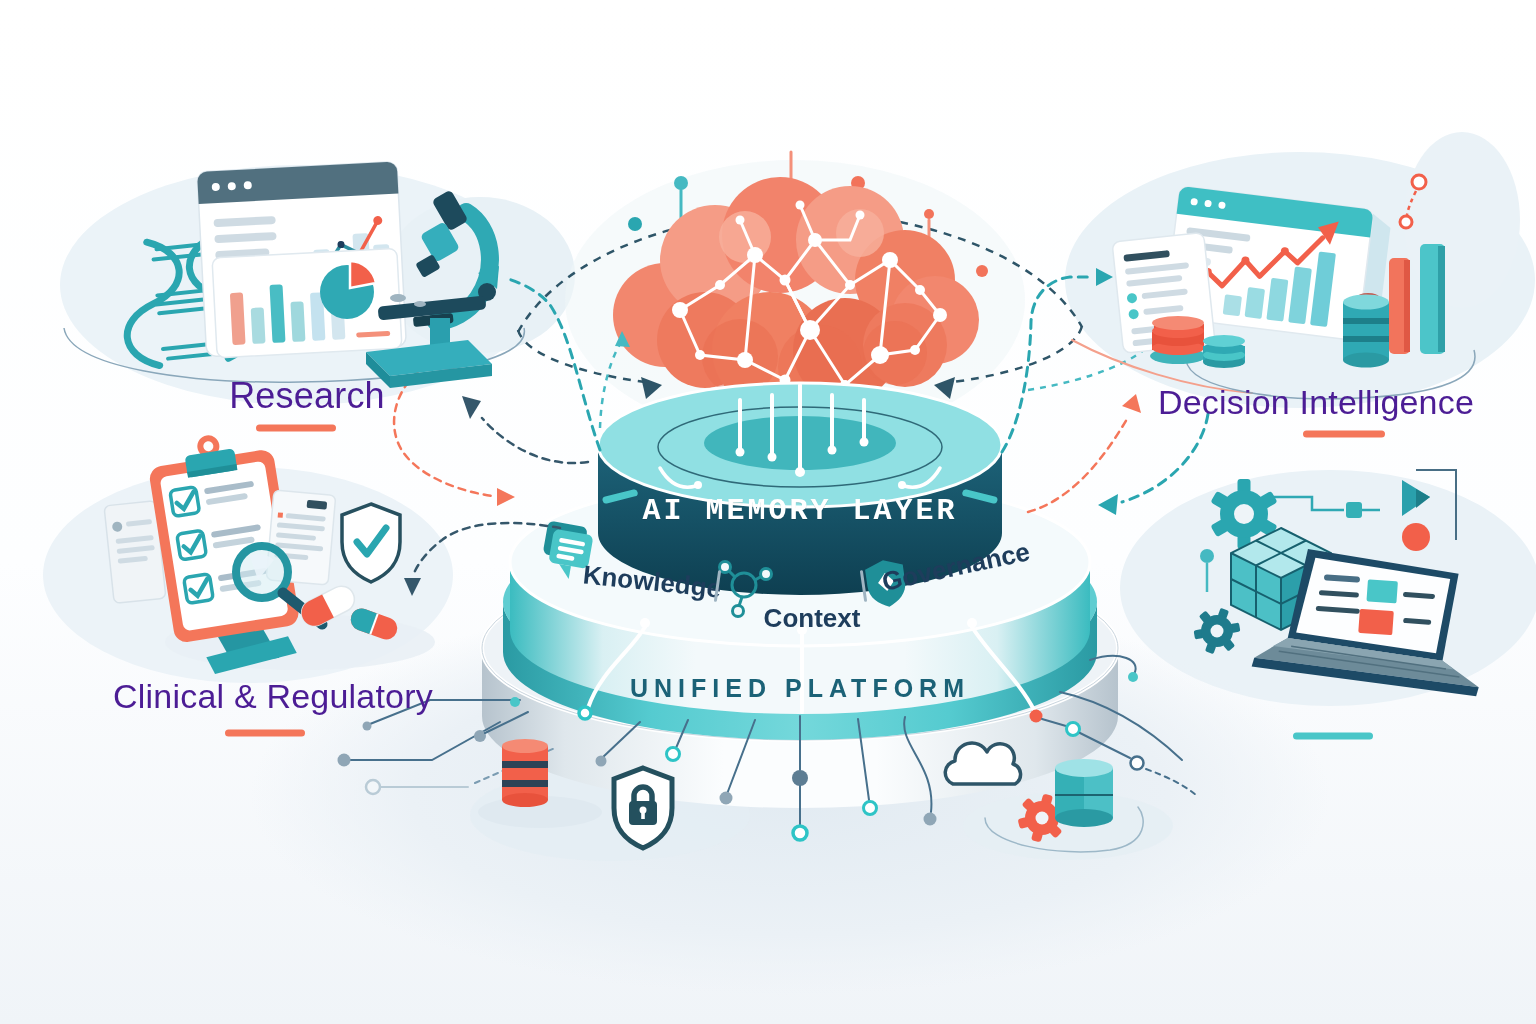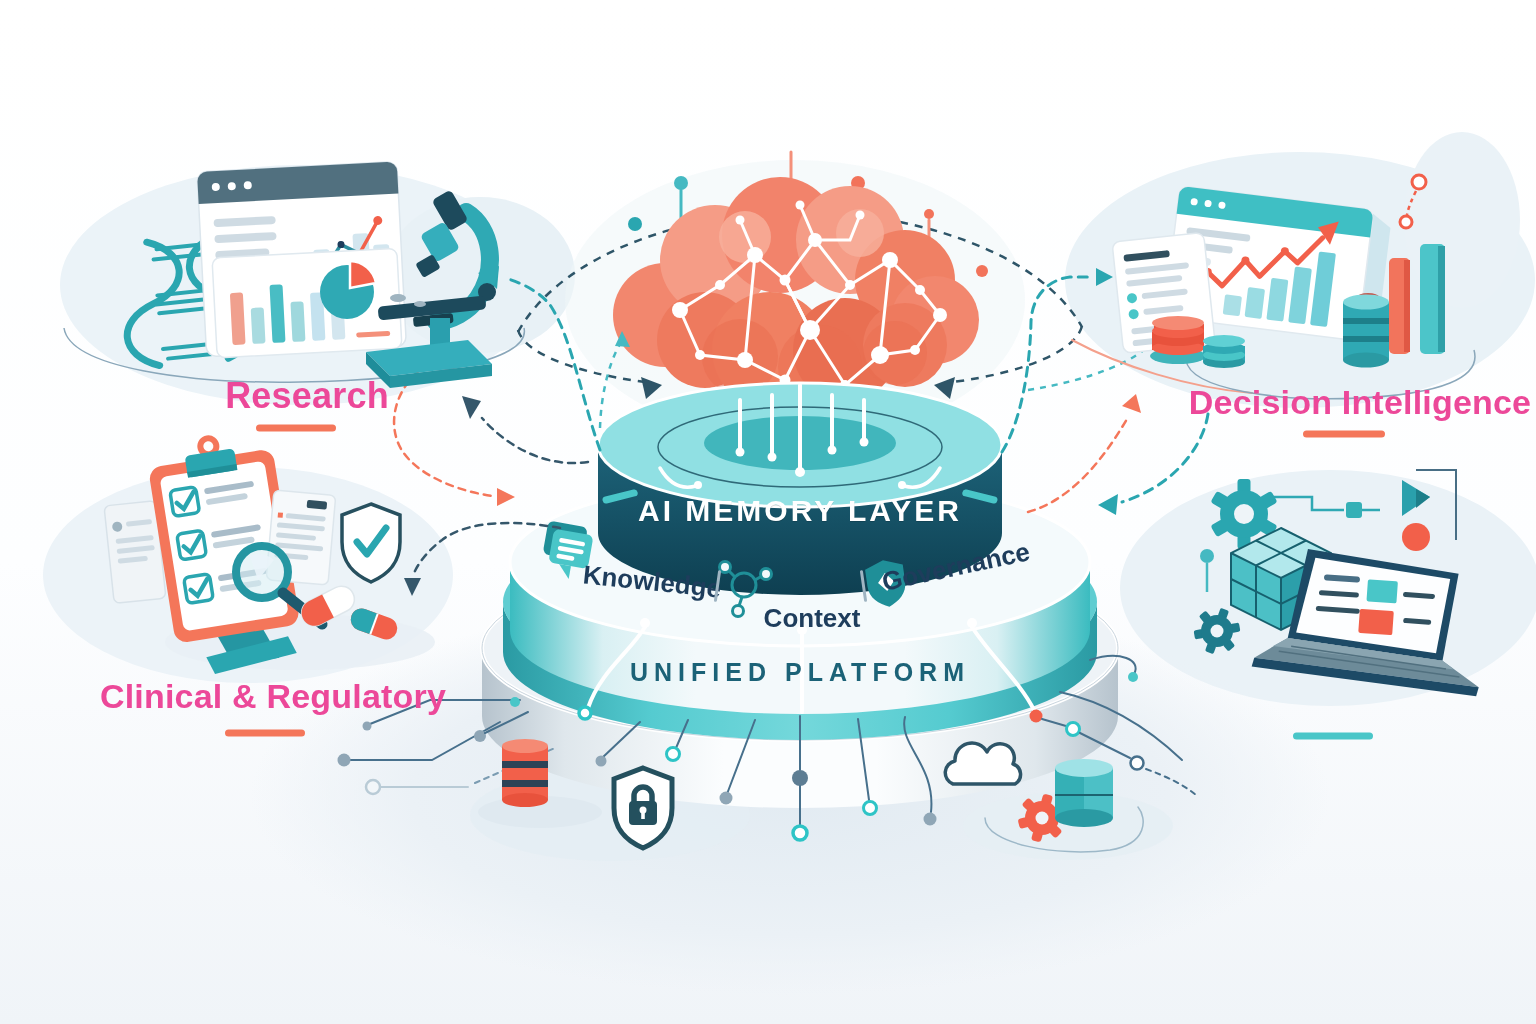--- a/index.html
+++ b/index.html
@@ -5,33 +5,33 @@
   html,body{margin:0;padding:0;}
   body{
     width:1536px;height:1024px;overflow:hidden;
     background:linear-gradient(180deg,#ffffff 0%,#fdfeff 55%,#f0f4f8 100%);
     font-family:"Liberation Sans", sans-serif;
     position:relative;
   }
   #stage{position:absolute;left:0;top:0;width:1536px;height:1024px;}
   svg#art{position:absolute;left:0;top:0;}
   .label{
-    position:absolute;color:#ec4899;font-weight:700;white-space:nowrap;
+    position:absolute;color:#4c1d95;font-weight:400;white-space:nowrap;
     transform:translate(-50%,-50%);letter-spacing:.2px;
   }
   .corner-label{font-size:34px;}
   .research-size{font-size:36px;}
   .underline{
     position:absolute;height:7px;border-radius:4px;transform:translate(-50%,-50%);
   }
   .u-coral{background:#f4765a;}
   .u-teal{background:#49c6c8;}
   .band-top{
     position:absolute;color:#ffffff;font-weight:700;font-size:30px;letter-spacing:3px;
-    transform:translate(-50%,-50%);white-space:nowrap;text-shadow:0 1px 0 rgba(0,0,0,.15);
+    transform:translate(-50%,-50%);white-space:nowrap;text-shadow:0 1px 0 rgba(0,0,0,.15);font-family:Liberation Mono, monospace;
   }
   .band-base{
     position:absolute;color:#1b6277;font-weight:700;font-size:25px;letter-spacing:6px;
     transform:translate(-50%,-50%);white-space:nowrap;
   }
   .mid-item{
     position:absolute;color:#1e3d5c;font-weight:700;font-size:26px;white-space:nowrap;
   }
   .divider{
     position:absolute;width:3px;height:32px;background:#9fb4c2;border-radius:2px;
@@ -667,26 +667,26 @@
 </svg>
 
 <div class="band-top" style="left:800px;top:511px;">AI MEMORY LAYER</div>
 
 <div class="mid-item" style="left:652px;top:582px;transform:translate(-50%,-50%) rotate(6deg);">Knowledge</div>
 <div class="divider" style="left:716px;top:570px;transform:rotate(8deg);"></div>
 <div class="mid-item" style="left:812px;top:618px;transform:translate(-50%,-50%);">Context</div>
 <div class="divider" style="left:862px;top:570px;transform:rotate(-8deg);"></div>
 <div class="mid-item" style="left:956px;top:567px;transform:translate(-50%,-50%) rotate(-12deg);">Governance</div>
 
-<div class="band-base" style="left:800px;top:672px;">UNIFIED PLATFORM</div>
+<div class="band-base" style="left:800px;top:688px;">UNIFIED PLATFORM</div>
 
 <div class="label corner-label research-size" style="left:307px;top:396px;">Research</div>
 <div class="underline u-coral" style="left:296px;top:428px;width:80px;"></div>
 
-<div class="label corner-label" style="left:1316px;top:402px;margin-left:44px;">Decision Intelligence</div>
+<div class="label corner-label" style="left:1316px;top:402px;">Decision Intelligence</div>
 <div class="underline u-coral" style="left:1344px;top:434px;width:82px;"></div>
 
 <div class="label corner-label" style="left:273px;top:696px;">Clinical &amp; Regulatory</div>
 <div class="underline u-coral" style="left:265px;top:733px;width:80px;"></div>
 
 <div class="underline u-teal" style="left:1333px;top:736px;width:80px;"></div>
 
 </div>
 
 </body></html>

